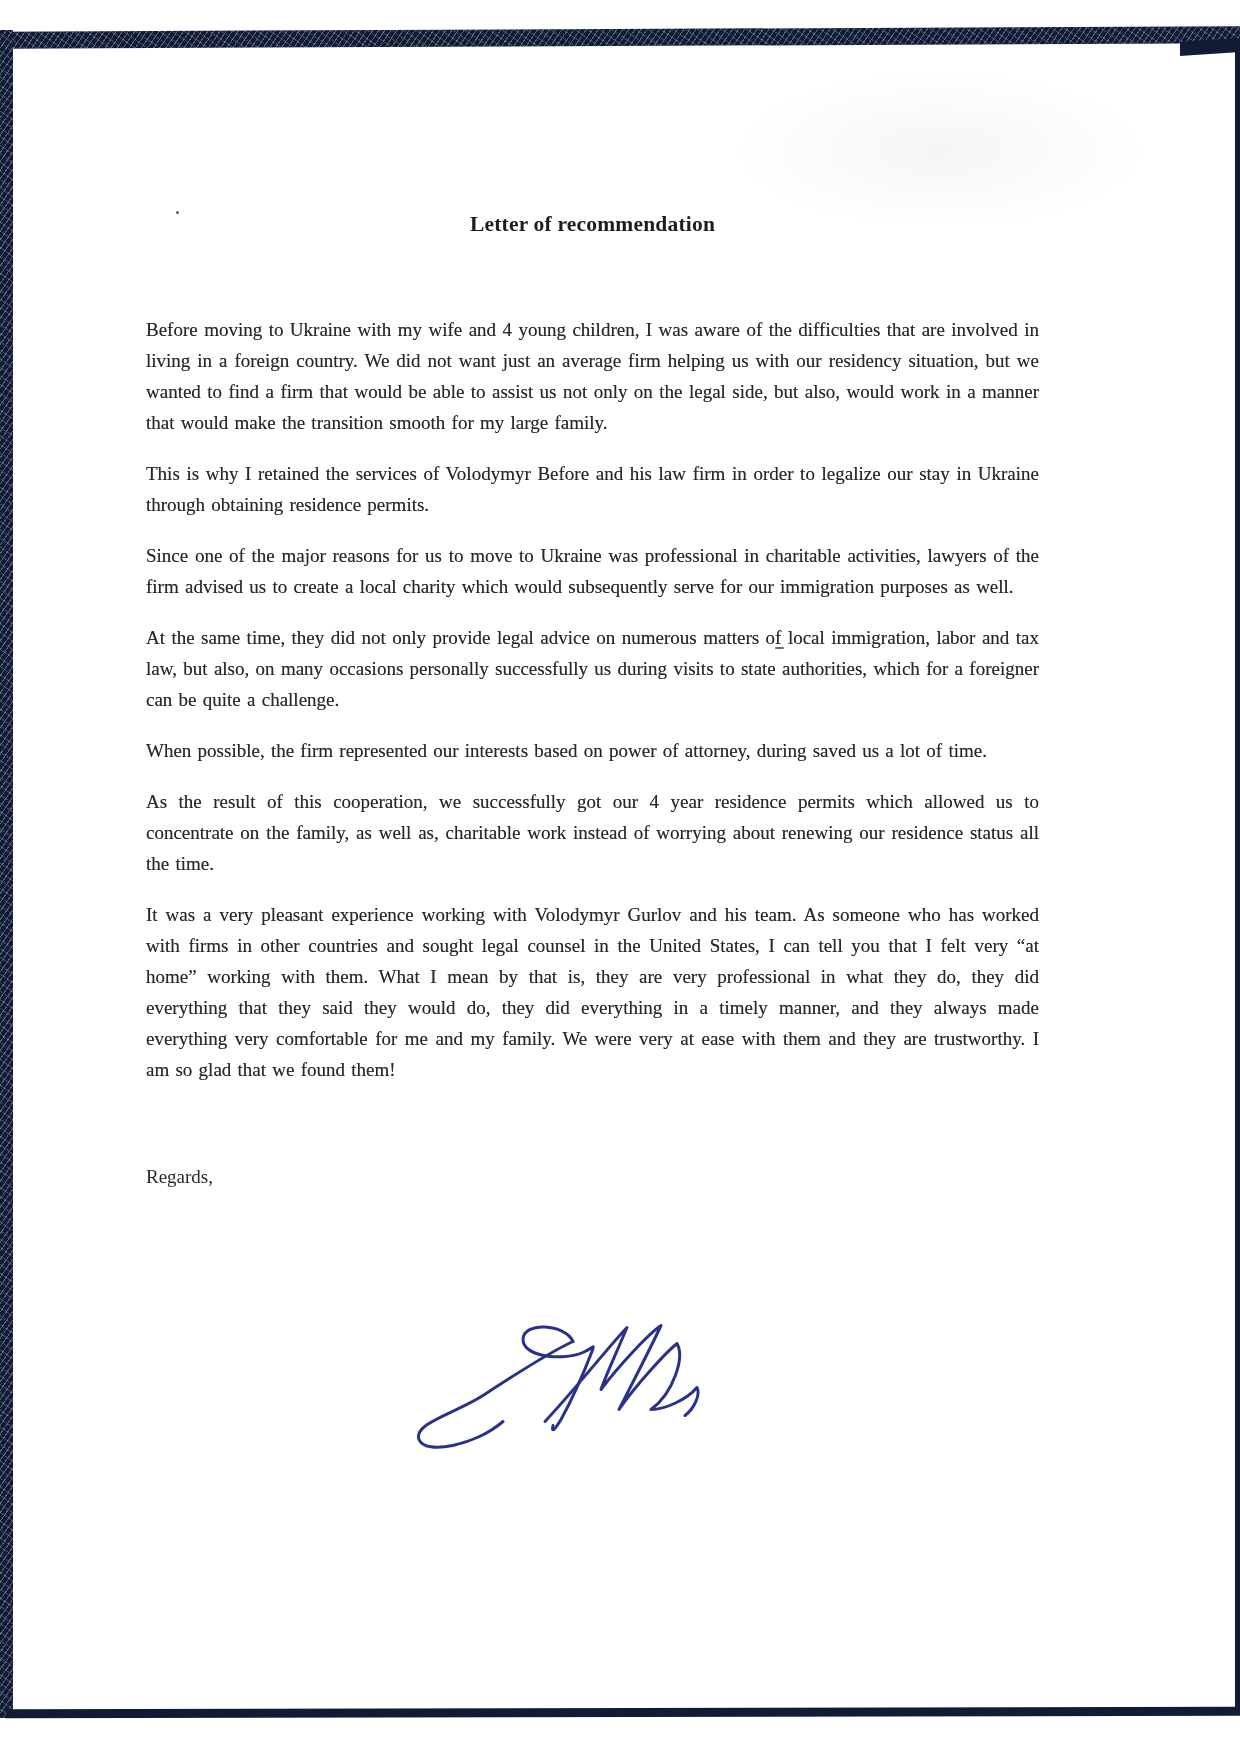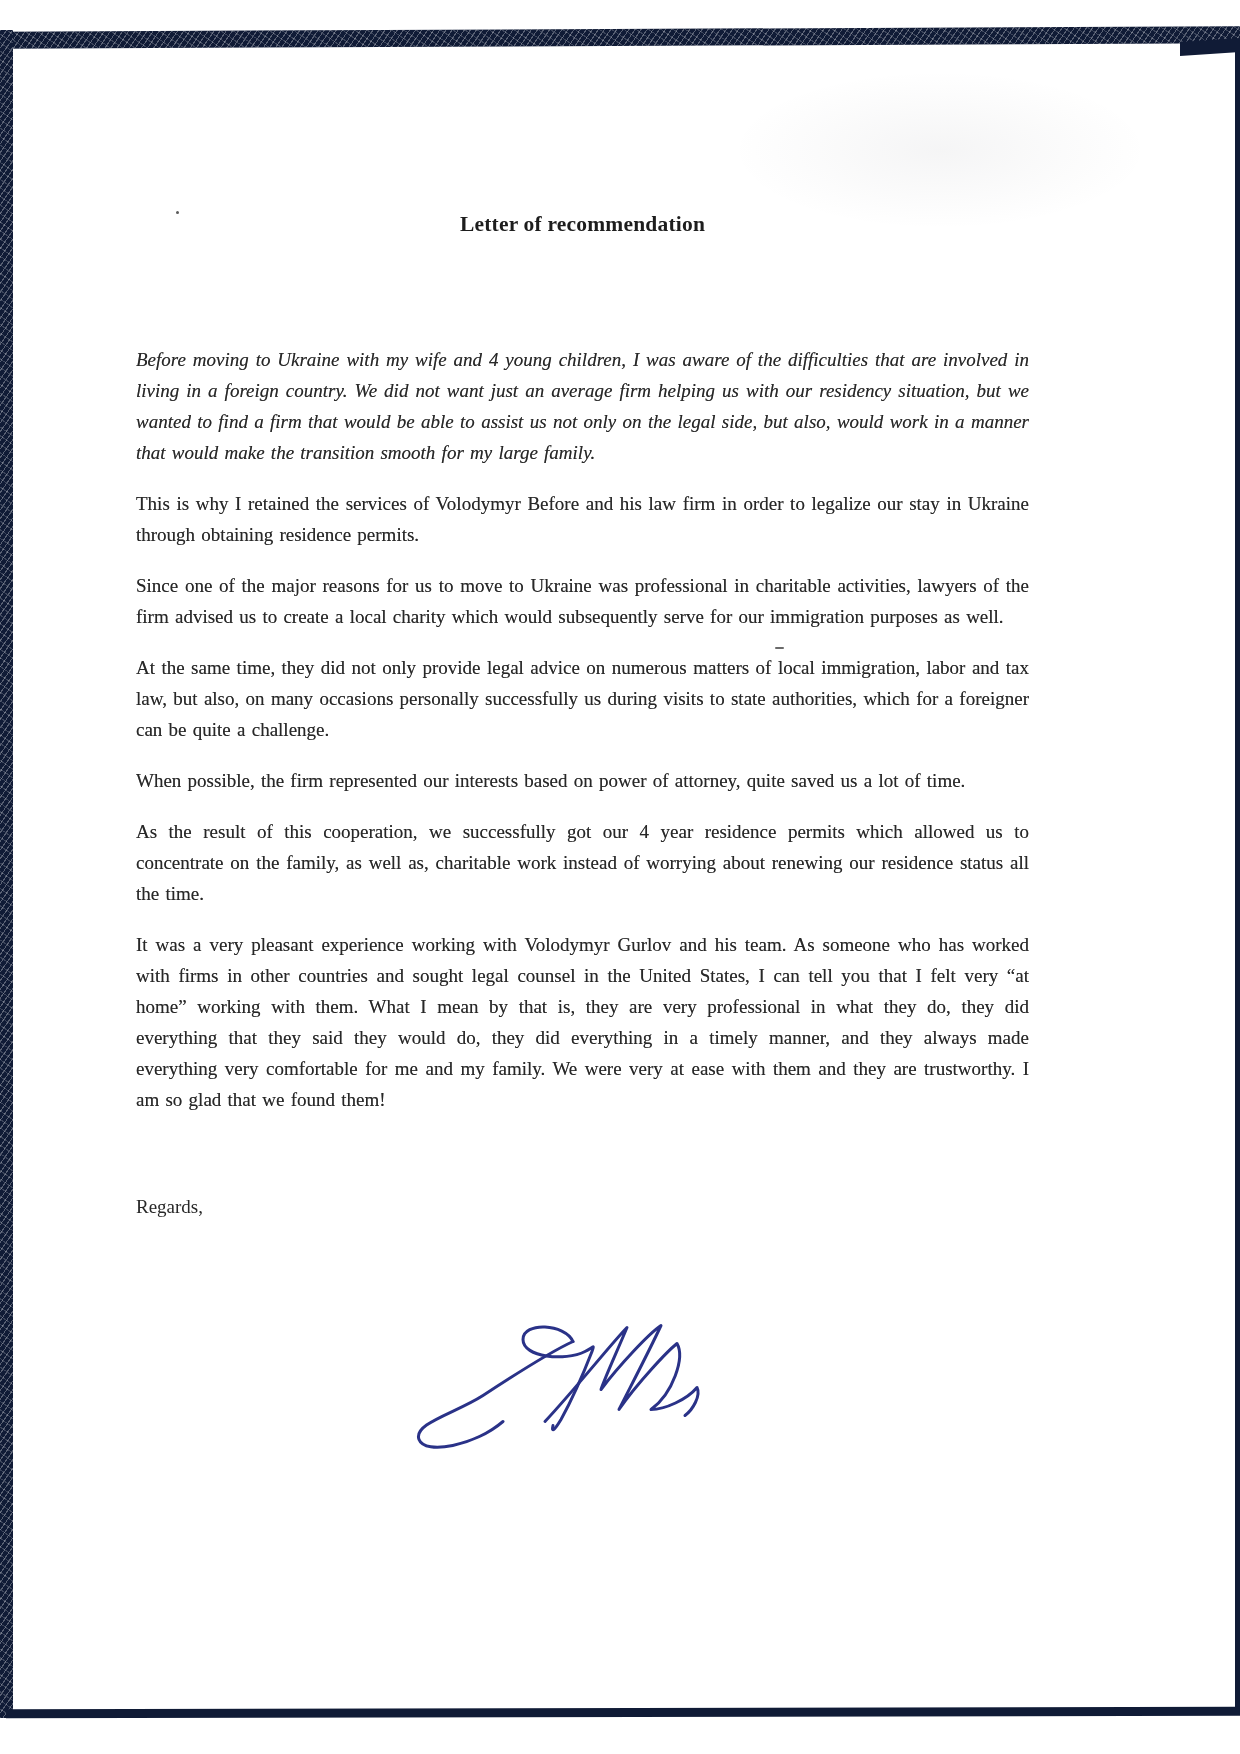--- a/index.html
+++ b/index.html
@@ -33,38 +33,38 @@
   
   .scan-noise{
     position:absolute;right:90px;top:70px;width:420px;height:160px;
     background:radial-gradient(ellipse at center, rgba(60,60,70,.05), transparent 70%);
     pointer-events:none;
   }
   .speck{position:absolute;background:#5a5a5a;border-radius:50%;}
   .speck-title{left:176px;top:211px;width:3px;height:3px;}
   .speck-dash{left:775px;top:647px;width:9px;height:2px;border-radius:1px;background:#6a6a6a;}
   
-  .content{position:absolute;left:136px;top:0;width:893px;}
+  .content{position:absolute;left:146px;top:0;width:893px;}
   .title{
     margin:212px 0 0;
     text-align:center;
     font-size:21.5px;
     font-weight:bold;
     letter-spacing:.2px;
     color:#1d1d1d;
   }
   .body-text p{
     margin:20px 0 0;
     text-align:justify;
     font-size:19px;
     line-height:31px;
     word-spacing:1.5px;
     text-shadow:0 0 .4px rgba(40,40,40,.55);
   }
-  .body-text p:first-child{margin-top:107px;font-style:italic;}
+  .body-text p:first-child{margin-top:77px;}
   .closing{margin:76px 0 16px;font-size:19px;line-height:31px;}
   .signer{margin:21px 0 0;font-size:19px;line-height:31px;}
   
   .signature{
     position:absolute;left:405px;top:1315px;width:300px;height:145px;
   }
   .signature svg{width:100%;height:100%;display:block;}
   .signature path{
     fill:none;
     stroke:var(--signature-ink);
@@ -86,21 +86,21 @@
 <div class="speck speck-dash"></div>
 
 <div class="content">
   <h1 class="title">Letter of recommendation</h1>
 
   <div class="body-text">
     <p>Before moving to Ukraine with my wife and 4 young children, I was aware of the difficulties that are involved in living in a foreign country. We did not want just an average firm helping us with our residency situation, but we wanted to find a firm that would be able to assist us not only on the legal side, but also, would work in a manner that would make the transition smooth for my large family.</p>
     <p>This is why I retained the services of Volodymyr Before and his law firm in order to legalize our stay in Ukraine through obtaining residence permits.</p>
     <p>Since one of the major reasons for us to move to Ukraine was professional in charitable activities, lawyers of the firm advised us to create a local charity which would subsequently serve for our immigration purposes as well.</p>
     <p>At the same time, they did not only provide legal advice on numerous matters of local immigration, labor and tax law, but also, on many occasions personally successfully us during visits to state authorities, which for a foreigner can be quite a challenge.</p>
-    <p>When possible, the firm represented our interests based on power of attorney, quite saved us a lot of time.</p>
+    <p>When possible, the firm represented our interests based on power of attorney, during saved us a lot of time.</p>
     <p>As the result of this cooperation, we successfully got our 4 year residence permits which allowed us to concentrate on the family, as well as, charitable work instead of worrying about renewing our residence status all the time.</p>
     <p>It was a very pleasant experience working with Volodymyr Gurlov and his team. As someone who has worked with firms in other countries and sought legal counsel in the United States, I can tell you that I felt very “at home” working with them. What I mean by that is, they are very professional in what they do, they did everything that they said they would do, they did everything in a timely manner, and they always made everything very comfortable for me and my family. We were very at ease with them and they are trustworthy. I am so glad that we found them!</p>
   </div>
 
   <p class="closing">Regards,</p>
 </div>
 
 <div class="signature" title="Daniel Holmes handwritten signature">
   <svg viewBox="0 0 300 140" aria-hidden="true">
     <path d="M98,104 C70,128 20,138 14,122 C8,106 50,96 78,78 C110,57 146,34 168,24"></path>

